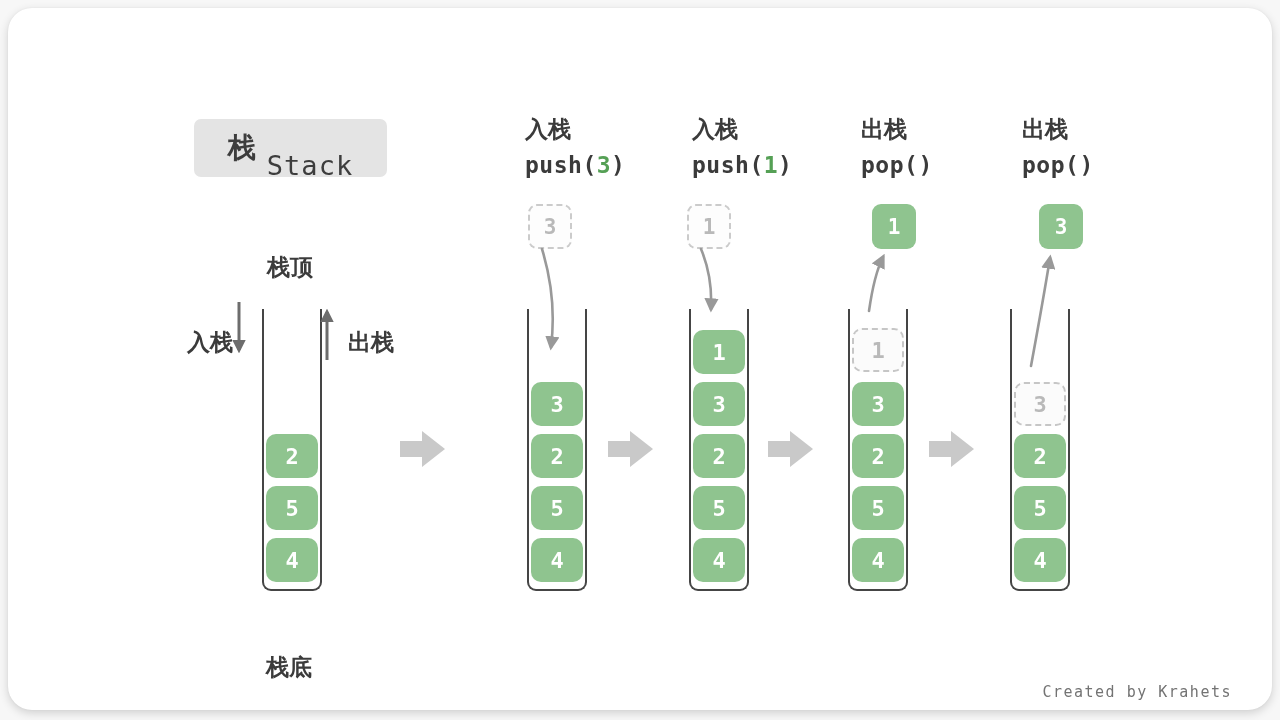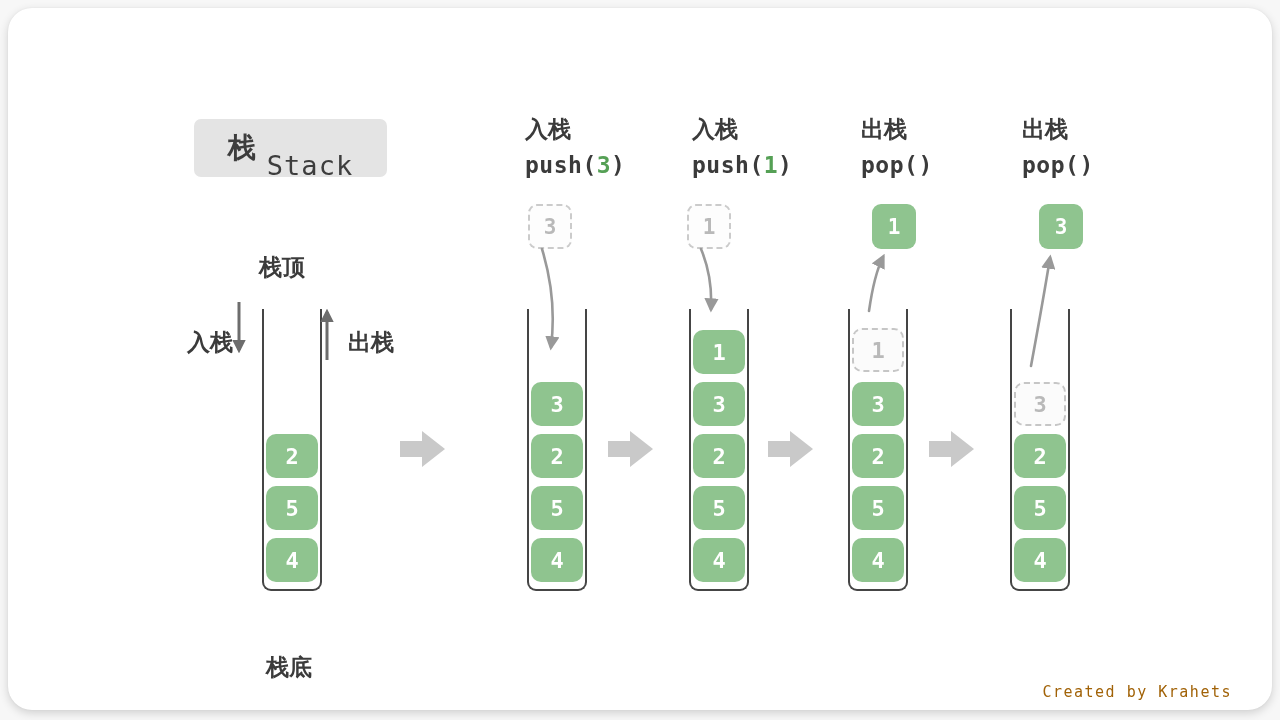--- a/index.html
+++ b/index.html
@@ -51,36 +51,36 @@
 
   
   .op { position:absolute; top:106px; white-space:nowrap; }
   .op .op-action { font:700 23px "DejaVu Sans", sans-serif; color:#3b3b3b; margin-bottom:7px; }
   .op .op-code { font:600 23px "DejaVu Sans Mono", monospace; color:#3b3b3b; letter-spacing:0.5px; }
   .op .op-code .arg { color:#55a055; font-weight:800; }
 
   
   #watermark {
     position:absolute; right:40px; top:675px;
-    font:400 15px "DejaVu Sans Mono", monospace; color:#a16207; letter-spacing:1.5px;
+    font:400 15px "DejaVu Sans Mono", monospace; color:#737373; letter-spacing:1.5px;
   }
 
   #arrow-layer { position:absolute; left:0; top:0; width:1264px; height:702px; pointer-events:none; }
 </style>
 </head>
 <body>
 
 <div id="card">
 
   <div id="title-box">
     <span class="zh">栈</span>
     <span class="en">Stack</span>
   </div>
 
-  <div class="legend" style="left:251px; top:244px;">栈顶</div>
+  <div class="legend" style="left:259px; top:244px;">栈顶</div>
   <div class="legend" style="left:258px; top:644px;">栈底</div>
   <div class="legend" style="left:179px; top:319px;">入栈</div>
   <div class="legend" style="left:340px; top:319px;">出栈</div>
 
   <div class="op" style="left:517px;">
     <div class="op-action">入栈</div>
     <div class="op-code"><span>push(</span><span class="arg">3</span><span>)</span></div>
   </div>
   <div class="op" style="left:684px;">
     <div class="op-action">入栈</div>

